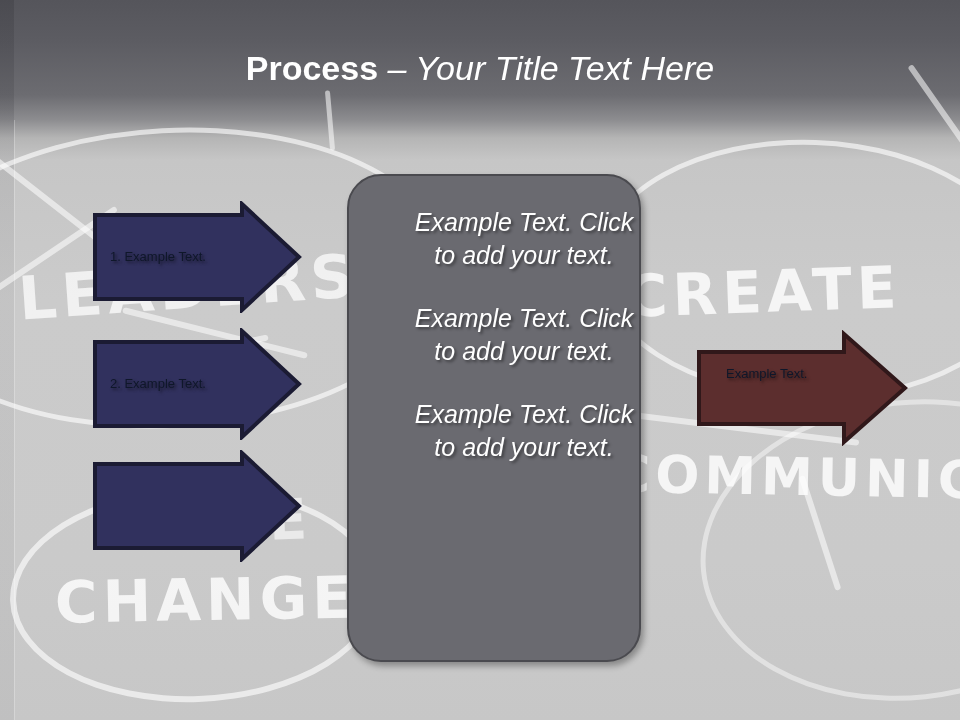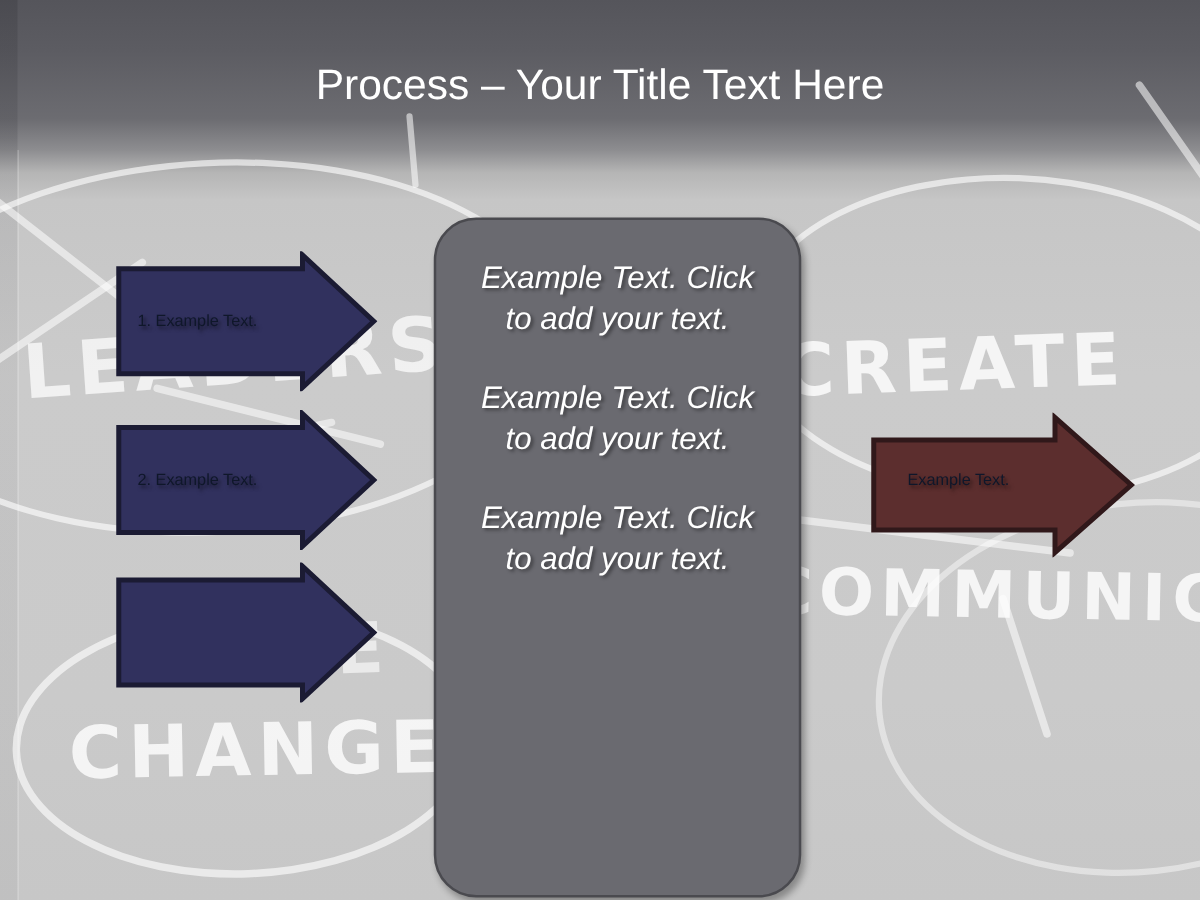--- a/index.html
+++ b/index.html
@@ -138,39 +138,39 @@
     position: absolute;
     left: 0;
     top: 46px;
     width: 960px;
     text-align: center;
     color: #ffffff;
     font-size: 34px;
     line-height: 44px;
     white-space: nowrap;
   }
-  .title .bold { font-weight: normal; }
-  .title .light { font-weight: normal; }
+  .title .bold { font-weight: bold; }
+  .title .light { font-weight: normal; font-style: italic; }
 
   
 
   .center-box {
     position: absolute;
     left: 347px;
     top: 174px;
     width: 294px;
-    height: 544px;
+    height: 488px;
     box-sizing: border-box;
     background: #6a6a70;
     border: 2px solid #4a4a4f;
     border-radius: 34px;
     box-shadow: 3px 4px 6px rgba(0,0,0,0.32);
     display: flex;
     flex-direction: column;
-    align-items: center;
+    align-items: flex-end;
     justify-content: flex-start;
     padding-top: 30px;
   }
 
   .box-para {
     width: 230px;
     text-align: center;
     color: #ffffff;
     font-style: italic;
     font-size: 25px;
@@ -200,21 +200,21 @@
 
   .arrow-blue-1 { left: 92px;  top: 201px; }
   .arrow-blue-2 { left: 92px;  top: 328px; justify-content: flex-end; }
   .arrow-blue-3 { left: 92px;  top: 450px; }
   .arrow-red    { left: 696px; top: 330px; }
 
   .arrow-blue-1 .arrow-label,
   .arrow-blue-2 .arrow-label,
   .arrow-blue-3 .arrow-label { left: 18px; top: 44px; }
 
-  .arrow-red .arrow-label { left: 30px; top: 42px; }
+  .arrow-red .arrow-label { left: 30px; top: 32px; }
 </style>
 </head>
 <body>
 
 <div id="slide">
 
   <div class="bg-base"></div>
   <div class="bg-left-edge"></div>
   <div class="bg-left-edge-line"></div>
 

